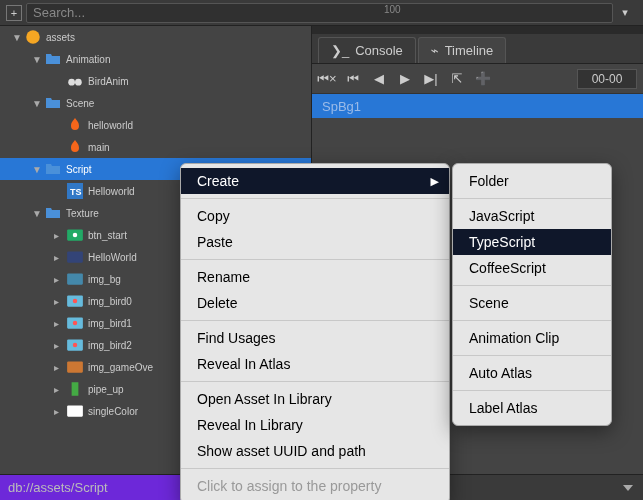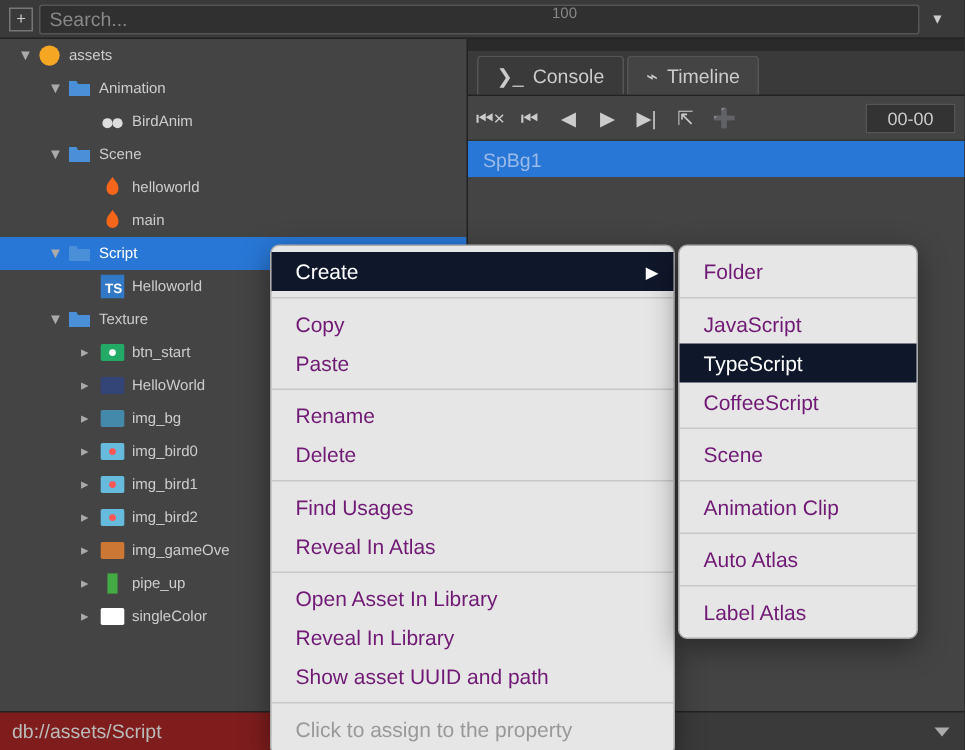--- a/index.html
+++ b/index.html
@@ -13,49 +13,49 @@
   .asset-panel { width:312px; background:#444; border-right:1px solid #222; display:flex; flex-direction:column; }
   .tree { flex:1; overflow:hidden; }
   .tree-item { display:flex; align-items:center; height:22px; padding-left:4px; white-space:nowrap; }
   .tree-item.l0{padding-left:12px;} .tree-item.l1{padding-left:32px;} .tree-item.l2{padding-left:54px;}
   .tree-item .arrow { width:12px; font-size:10px; color:#aaa; }
   .tree-item .icon { width:18px; height:16px; margin-right:4px; display:flex; align-items:center; justify-content:center; }
   .tree-item.selected { background:#2877d6; color:#fff; }
   .tree-label { color:#ccc; font-size:10px; }
   .tree-item.selected .tree-label { color:#fff; }
 
-  .status-bar { height:26px; background:#7f1d1d; border-top:1px solid #222; display:flex; align-items:center; padding:0 8px; color:#bbb; font-size:13px; position:absolute; bottom:0; left:0; width:312px;}
+  .status-bar { height:26px; background:#6d28d9; border-top:1px solid #222; display:flex; align-items:center; padding:0 8px; color:#bbb; font-size:13px; position:absolute; bottom:0; left:0; width:312px;}
   .status-right { position:absolute; bottom:0; left:312px; right:0; height:26px; background:#3a3a3a; border-top:1px solid #222; display:flex; align-items:center; justify-content:flex-end; padding:0 10px;}
   .status-right .tri { width:0; height:0; border-left:5px solid transparent; border-right:5px solid transparent; border-top:6px solid #aaa; }
 
   .right-panel { flex:1; background:#444; display:flex; flex-direction:column; }
   .right-gap-top { height:8px; background:#2a2a2a; }
   .tabbar { height:30px; background:#3a3a3a; display:flex; align-items:flex-end; border-bottom:1px solid #222; padding-left:6px; position:relative;}
   .tab { height:26px; padding:0 12px; display:flex; align-items:center; gap:6px; background:#3a3a3a; border:1px solid #555; border-bottom:none; margin-right:2px; color:#ccc; font-size:13px; border-radius:3px 3px 0 0;}
   .tab.active { background:#444; }
   .tl-toolbar { height:30px; background:#444; border-bottom:1px solid #333; display:flex; align-items:center; padding:0 6px; gap:8px; }
   .tl-toolbar .btn { width:18px; height:18px; display:flex; align-items:center; justify-content:center; color:#ccc; }
   .tl-toolbar .spacer { flex:1; }
   .timecode { background:#333; border:1px solid #555; padding:2px 10px; color:#ccc; font-size:12px; min-width:60px; text-align:center; }
   .node-row { height:24px; background:#2877d6; display:flex; align-items:center; padding:0 10px; color:#557; font-size:13px;}
   .node-row span { color:#9bbbe8; }
 
   
   .ctx { position:absolute; background:#e6e6e6; border:1px solid #aaa; border-radius:6px; box-shadow:0 6px 20px rgba(0,0,0,0.4); padding:4px 0; }
-  .ctx .mi { height:26px; display:flex; align-items:center; padding:0 16px; color:#701a75; font-size:14px; position:relative;}
+  .ctx .mi { height:26px; display:flex; align-items:center; padding:0 16px; color:#000000; font-size:14px; position:relative;}
   .ctx .mi.disabled { color:#999; }
   .ctx .mi.sel { background:#0f172a; color:#fff; }
   .ctx .sep { height:1px; background:#c8c8c8; margin:4px 0; }
   .ctx .mi .sub-arrow { position:absolute; right:10px; font-size:11px; }
   .ctx1 { left:180px; top:163px; width:270px; }
   .ctx2 { left:452px; top:163px; width:160px; }
 
   
   .folder-ico svg, .fire-ico svg, .ts-ico svg, .img-ico svg { width:16px; height:16px; }
-  .small-top-num { position:absolute; top:4px; left:368px; font-size:10px; color:#888;}
+  .small-top-num { position:absolute; top:4px; left:384px; font-size:10px; color:#888;}
 </style>
 </head>
 <body>
 
 <div class="top-strip">
   <div class="sq">+</div>
   <div class="search-box" placeholder="Search..."><span>Search...</span></div>
   <div class="sq" style="border:none;">▾</div>
 </div>
 <div class="small-top-num">100</div>

